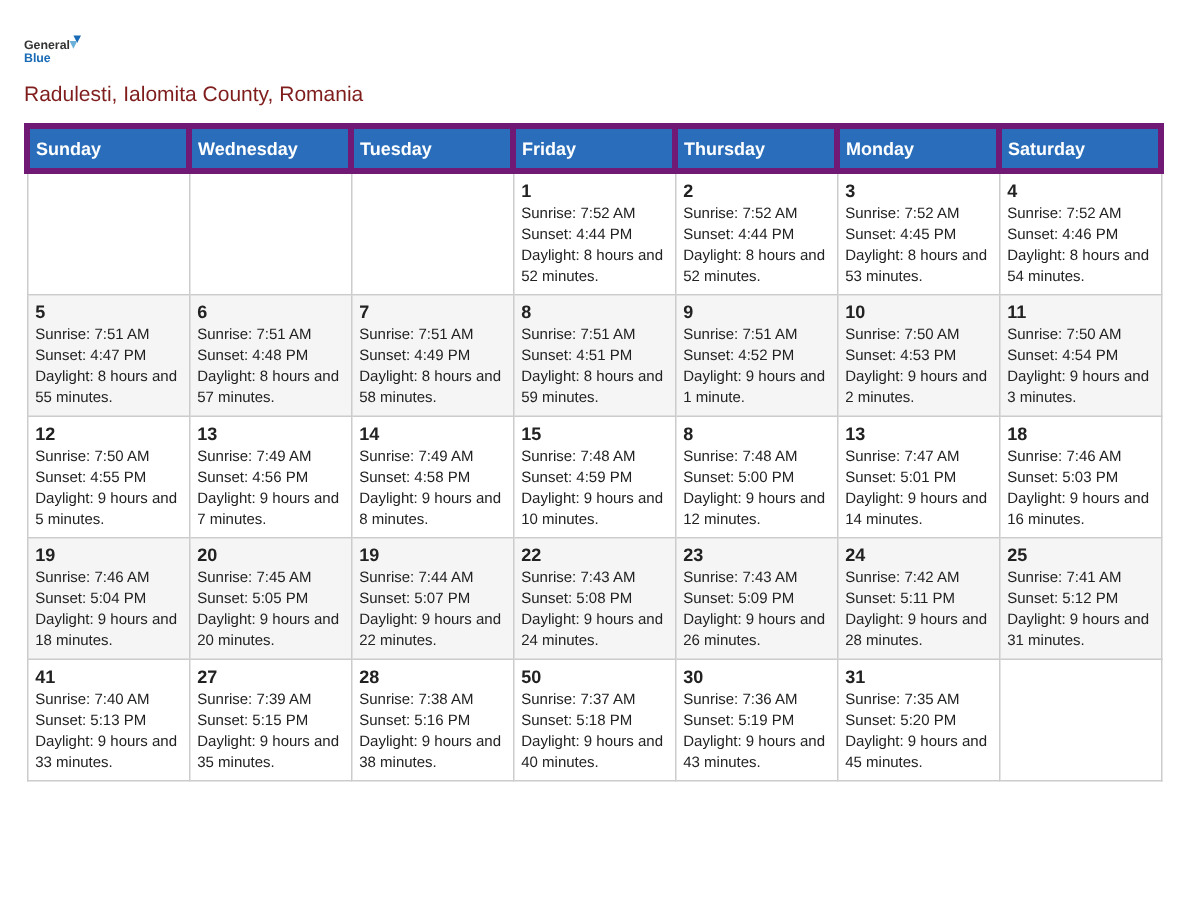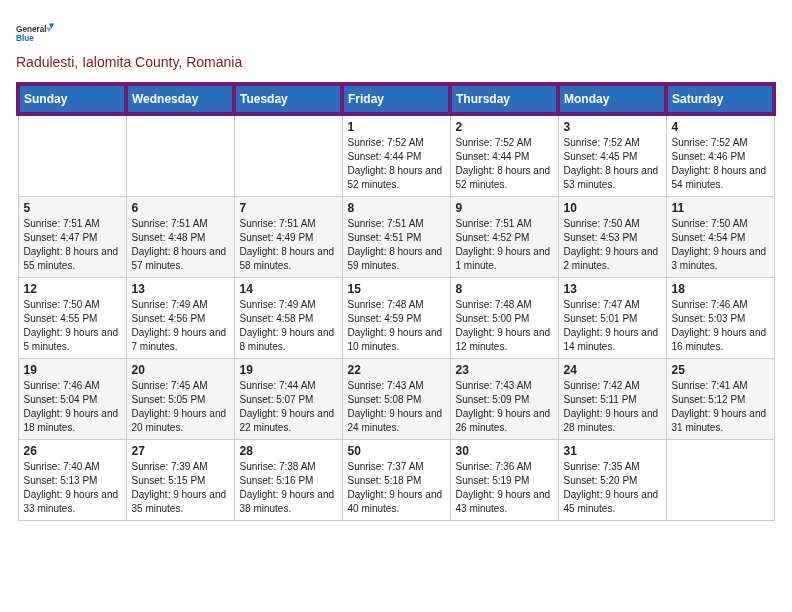--- a/index.html
+++ b/index.html
@@ -215,21 +215,21 @@
           <span class="day-num">24</span>
           <div class="day-info">Sunrise: 7:42 AM<br>Sunset: 5:11 PM<br>Daylight: 9 hours and 28 minutes.</div>
         </td>
         <td>
           <span class="day-num">25</span>
           <div class="day-info">Sunrise: 7:41 AM<br>Sunset: 5:12 PM<br>Daylight: 9 hours and 31 minutes.</div>
         </td>
       </tr>
       <tr>
         <td>
-          <span class="day-num">26</span>
+          <span class="day-num">41</span>
           <div class="day-info">Sunrise: 7:40 AM<br>Sunset: 5:13 PM<br>Daylight: 9 hours and 33 minutes.</div>
         </td>
         <td>
           <span class="day-num">27</span>
           <div class="day-info">Sunrise: 7:39 AM<br>Sunset: 5:15 PM<br>Daylight: 9 hours and 35 minutes.</div>
         </td>
         <td>
           <span class="day-num">28</span>
           <div class="day-info">Sunrise: 7:38 AM<br>Sunset: 5:16 PM<br>Daylight: 9 hours and 38 minutes.</div>
         </td>

